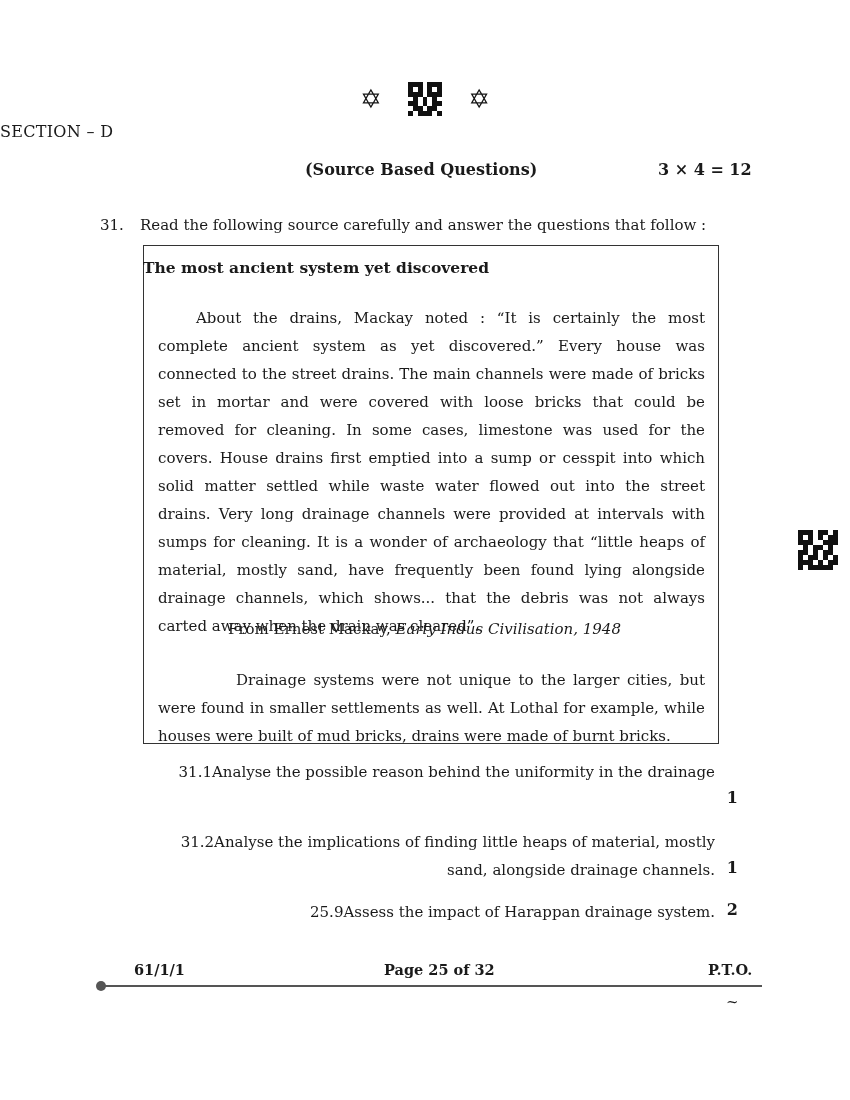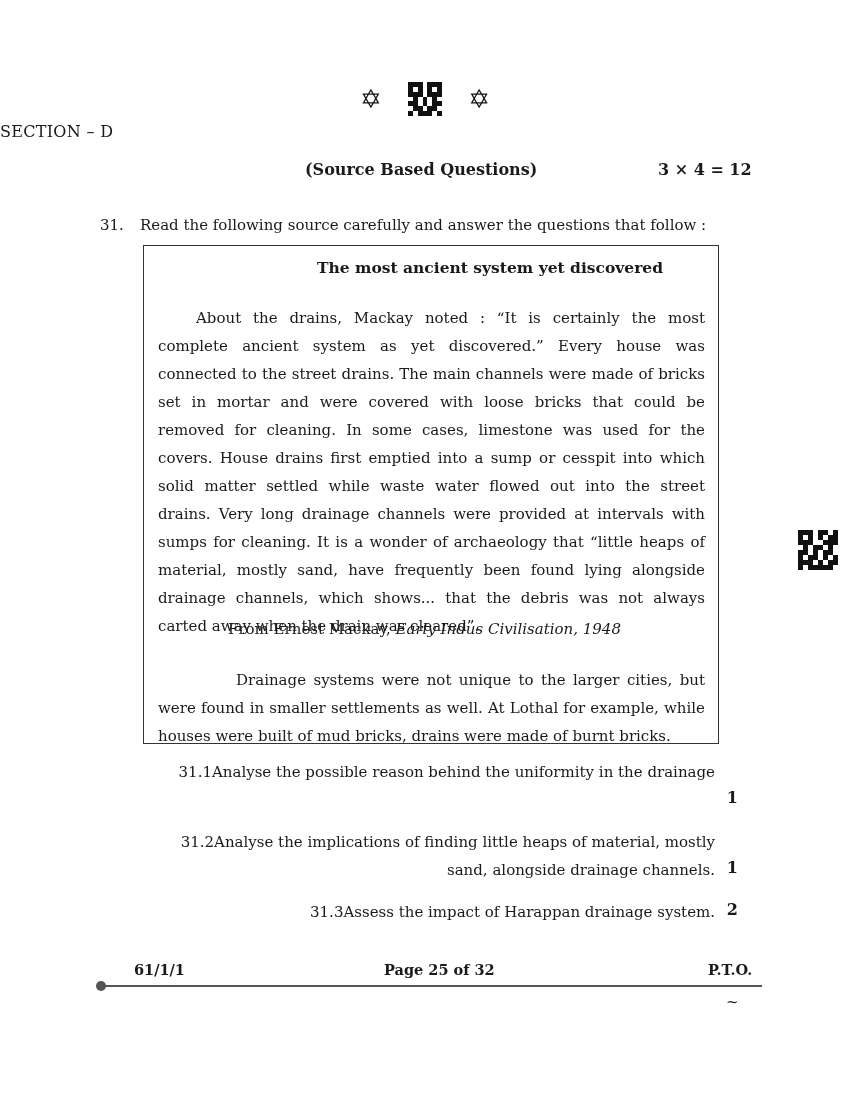--- a/index.html
+++ b/index.html
@@ -13,21 +13,21 @@
   .star { font-size: 26px; line-height: 1; color: #111; }
   .qr { width: 34px; height: 34px; display: grid; grid-template-columns: repeat(7, 1fr); grid-template-rows: repeat(7, 1fr); }
   .qr span { display: block; }
   .qr span.b { background: #111; }
   .section-title { left: 0; width: 830px; top: 122px; text-align: left; font-size: 16px; letter-spacing: 0.3px; }
   .subtitle { left: 305px; top: 160px; font-size: 16px; font-weight: bold; }
   .marks-total { left: 658px; top: 160px; font-size: 16px; font-weight: bold; }
   .q-num { left: 100px; top: 216px; font-size: 15px; }
   .q-intro { left: 140px; top: 216px; font-size: 15px; }
   .source-box { left: 143px; top: 245px; width: 576px; height: 499px; border: 1.5px solid #333; box-sizing: border-box; }
-  .source-title { left: 143px; width: 694px; top: 258px; text-align: center; font-size: 15.5px; font-weight: bold; }
+  .source-title { left: 143px; width: 694px; top: 258px; text-align: left; font-size: 15.5px; font-weight: bold; }
   .para { left: 150px; width: 563px; font-size: 15px; line-height: 28px; text-align: justify; }
   .para p { margin: 8px; }
   .para1 { top: 296px; }
   .citation { left: 228px; top: 620px; font-size: 15px; }
   .citation i { font-style: italic; }
   .para2 { top: 658px; }
   .sub-q { left: 140px; width: 575px; font-size: 15px; line-height: 28px; text-align: right; }
   .sub-q .num { display: inline-block; width: 40px; }
   .sub-q .cont { padding-left: 40px; }
   .sub-mark { left: 722px; font-size: 16px; font-weight: bold; width: 16px; text-align: right; }
@@ -123,21 +123,21 @@
 </div>
 <div class="abs sub-mark" style="top:788px">1</div>
 
 <div class="abs sub-q" style="top:828px">
   <div><span class="num">31.2</span><span>Analyse the implications of finding little heaps of material, mostly</span></div>
   <div class="cont">sand, alongside drainage channels.</div>
 </div>
 <div class="abs sub-mark" style="top:858px">1</div>
 
 <div class="abs sub-q" style="top:898px">
-  <div><span class="num">31.3</span><span>Assess the impact of Harappan drainage system.</span></div>
+  <div><span class="num">25.9</span><span>Assess the impact of Harappan drainage system.</span></div>
 </div>
 <div class="abs sub-mark" style="top:900px">2</div>
 
 <div class="abs footer-left">61/1/1</div>
 <div class="abs footer-center">Page 25 of 32</div>
 <div class="abs footer-right">P.T.O.</div>
 <div class="abs footer-dot"></div>
 <div class="abs footer-rule"></div>
 <div class="abs tilde">~</div>
 

